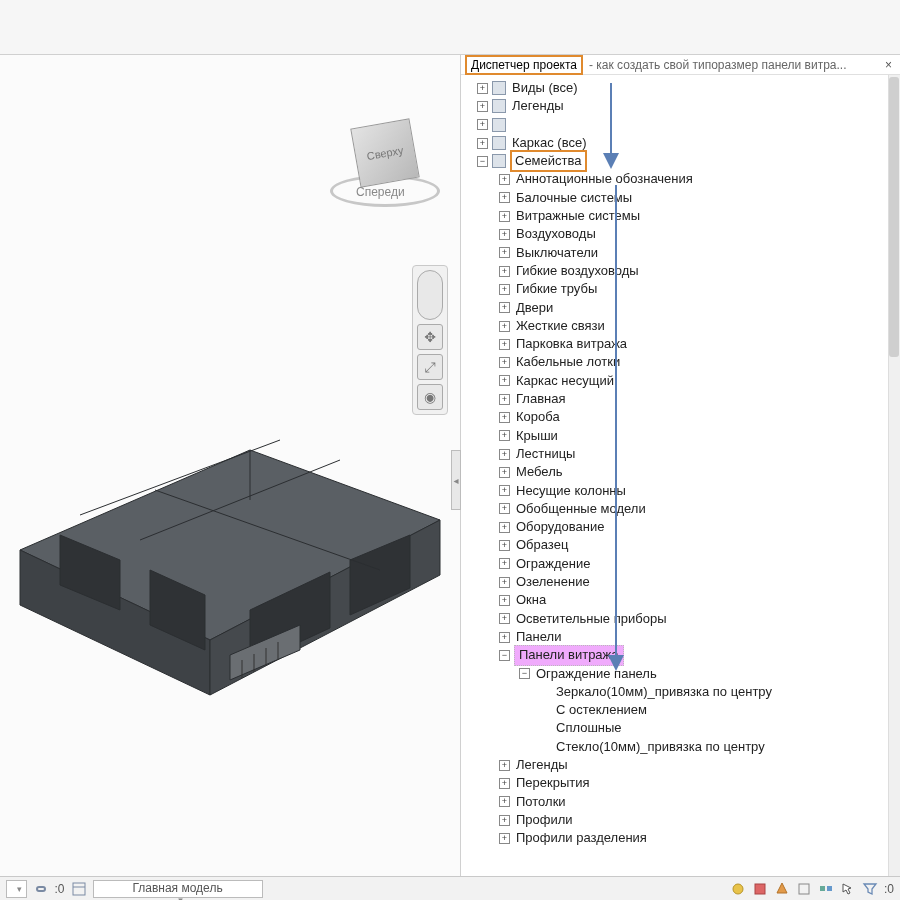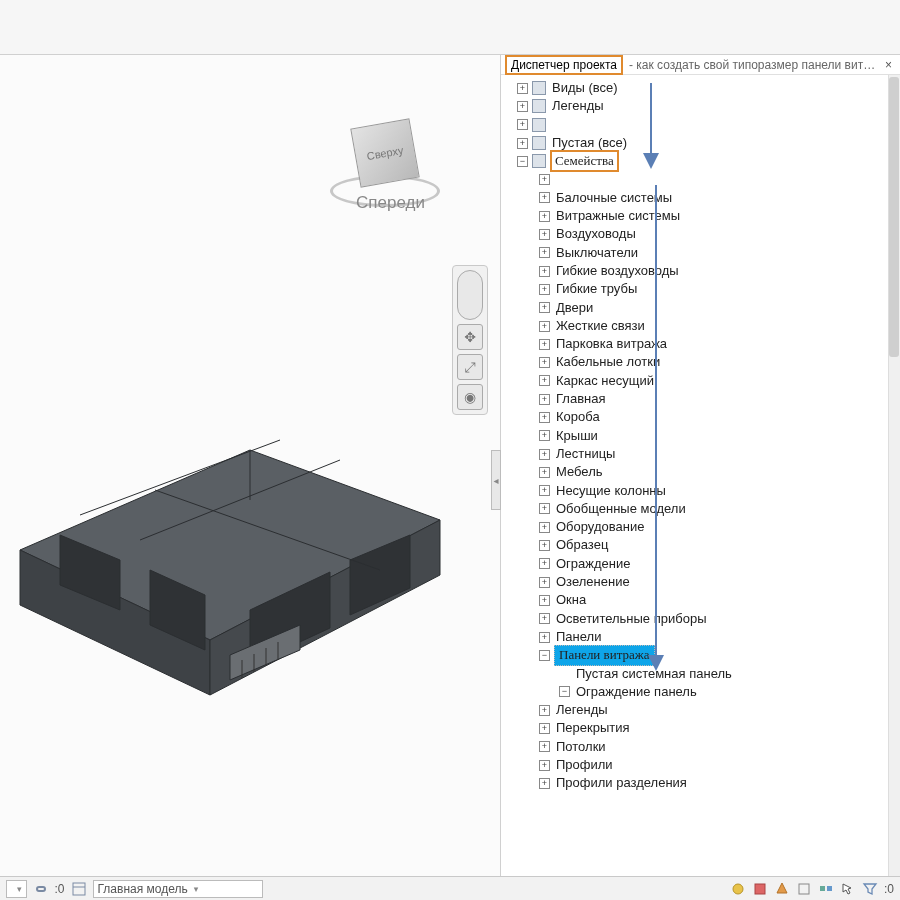--- a/index.html
+++ b/index.html
@@ -1,42 +1,42 @@
 <!DOCTYPE html>
 <html><head>
 <meta charset="utf-8">
 <style>
   * { box-sizing: border-box; margin: 0; padding: 0; }
   html, body { width: 900px; height: 900px; font-family: "Segoe UI", Arial, sans-serif; font-size: 13px; background: #f4f4f4; overflow: hidden; }
   .app { display: flex; flex-direction: column; width: 900px; height: 900px; }
   .topstrip { height: 55px; background: #f6f6f6; border-bottom: 1px solid #d0d0d0; }
   .main { flex: 1; display: flex; position: relative; background: #fdfdfd; }
   .viewport { flex: 1; position: relative; background: #fbfbfb; }
-  .sidepanel { width: 400px; background: #fff; border-left: 1px solid #d0d0d0; display: flex; flex-direction: column; }
+  .sidepanel { width: 440px; background: #fff; border-left: 1px solid #d0d0d0; display: flex; flex-direction: column; }
   .panel-title-row { display: flex; align-items: center; height: 20px; padding: 0 4px; border-bottom: 1px solid #e0e0e0; font-size: 12px; }
   .panel-title-box { border: 2px solid #e08a2e; padding: 0 4px; margin-right: 6px; line-height: 16px; }
   .panel-subtitle { color: #666; flex: 1; white-space: nowrap; overflow: hidden; text-overflow: ellipsis; }
   .close-x { color: #555; cursor: pointer; padding: 0 4px; }
   .tree { flex: 1; overflow: auto; padding: 4px 2px; font-size: 13px; color: #222; position: relative; }
   .node { display: flex; align-items: center; height: 18.3px; line-height: 18.3px; white-space: nowrap; }
   .exp { width: 11px; height: 11px; border: 1px solid #888; display: inline-flex; align-items: center; justify-content: center; font-size: 9px; line-height: 9px; color: #444; margin-right: 4px; cursor: pointer; background: #fff; flex-shrink: 0; }
   .exp.spacer { border: none; background: transparent; }
   .ticon { width: 14px; height: 14px; display: inline-block; margin-right: 4px; background: #dde3ea; border: 1px solid #8a98ab; flex-shrink: 0; }
   .node-label { padding: 0 2px; }
-  .hl { border: 2px solid #e08a2e; padding: 0 3px; font-family: Liberation Serif, serif; }
-  .sel { background: #0ea5e9; border: 1px dotted #bbb; padding: 0 4px; }
+  .hl { border: 2px solid #e08a2e; padding: 0 3px; }
+  .sel { background: #f0abfc; border: 1px dotted #bbb; padding: 0 4px; }
   .ind-1 { padding-left: 14px; }
   .ind-2 { padding-left: 36px; }
   .ind-3 { padding-left: 56px; }
   .ind-4 { padding-left: 76px; }
   .arrow-svg { position: absolute; pointer-events: none; z-index: 5; }
   .nav-cube { position: absolute; top: 50px; left: 330px; width: 110px; height: 110px; }
   .nav-cube .ring { position: absolute; left: 0; top: 70px; width: 110px; height: 32px; border: 3px solid #c7c7c7; border-radius: 50%; }
   .nav-cube .cube { position: absolute; left: 25px; top: 18px; width: 60px; height: 60px; background: linear-gradient(135deg, #e3e3e3, #b8b8b8); border: 1px solid #999; transform: rotate(-10deg); display:flex; align-items:center; justify-content:center; color:#777; font-size:11px; }
-  .nav-cube .front-label { position: absolute; left: 26px; top: 88px; color: #888; font-size: 17px; }
+  .nav-cube .front-label { position: absolute; left: 26px; top: 80px; color: #888; font-size: 12px; }
   .nav-ctrl { position: absolute; right: 12px; top: 210px; width: 36px; height: 150px; background: #f1f1f1; border: 1px solid #c9c9c9; border-radius: 4px; display: flex; flex-direction: column; align-items: center; padding: 4px; gap: 4px; }
   .nav-ctrl .wheel { width: 26px; height: 50px; border: 1px solid #aaa; border-radius: 13px; background: #e8e8e8; }
   .nav-ctrl .btn { width: 26px; height: 26px; border: 1px solid #aaa; border-radius: 3px; background: #e8e8e8; display:flex;align-items:center;justify-content:center;color:#777;font-size:14px; }
   .drag-handle { position: absolute; right: -1px; top: 395px; width: 10px; height: 60px; background: #e8e8e8; border: 1px solid #bcbcbc; display:flex;align-items:center;justify-content:center;color:#888;font-size:10px; }
   .model-3d { position: absolute; left: 0; top: 305px; width: 470px; height: 340px; }
   .statusbar { height: 24px; background: #f2f2f2; border-top: 1px solid #c9c9c9; display: flex; align-items: center; padding: 0 6px; font-size: 12px; color: #555; gap: 6px; }
   .sb-select { border: 1px solid #bbb; background: #fff; height: 18px; padding: 0 4px; display: inline-flex; align-items: center; }
   .sb-chev { color: #888; font-size: 9px; margin-left: 6px; }
   .sb-spacer { flex: 1; }
   .sb-icon { width: 16px; height: 16px; display: inline-block; }
@@ -129,33 +129,34 @@
                 <span class="ticon"></span>
                 <span class="node-label">Легенды</span>
               </div>
               <div class="node ind-1">
                 <span class="exp">+</span>
                 <span class="ticon"></span>
               </div>
               <div class="node ind-1">
                 <span class="exp">+</span>
                 <span class="ticon"></span>
-                <span class="node-label">Пустая (все)</span>
+                <span class="node-label">Каркас (все)</span>
               </div>
             </div>
 
         <div class="node ind-1">
           <span class="exp">−</span>
           <span class="ticon"></span>
           <span class="node-label hl">Семейства</span>
         </div>
 
         <div id="fam-children">
               <div class="node ind-2">
                 <span class="exp">+</span>
+                <span class="node-label">Аннотационные обозначения</span>
               </div>
               <div class="node ind-2">
                 <span class="exp">+</span>
                 <span class="node-label">Балочные системы</span>
               </div>
               <div class="node ind-2">
                 <span class="exp">+</span>
                 <span class="node-label">Витражные системы</span>
               </div>
               <div class="node ind-2">
@@ -252,26 +253,40 @@
               </div>
             </div>
 
         <div class="node ind-2">
           <span class="exp">−</span>
           <span class="node-label hl sel">Панели витража</span>
         </div>
 
         <div id="vitr-children">
               <div class="node ind-3">
-                <span class="exp spacer"></span>
-                <span class="node-label">Пустая системная панель</span>
-              </div>
-              <div class="node ind-3">
                 <span class="exp">−</span>
                 <span class="node-label">Ограждение панель</span>
+              </div>
+            </div>
+        <div id="vitr-sys-children">
+              <div class="node ind-4">
+                <span class="exp spacer"></span>
+                <span class="node-label">Зеркало(10мм)_привязка по центру</span>
+              </div>
+              <div class="node ind-4">
+                <span class="exp spacer"></span>
+                <span class="node-label">С остеклением</span>
+              </div>
+              <div class="node ind-4">
+                <span class="exp spacer"></span>
+                <span class="node-label">Сплошные</span>
+              </div>
+              <div class="node ind-4">
+                <span class="exp spacer"></span>
+                <span class="node-label">Стекло(10мм)_привязка по центру</span>
               </div>
             </div>
         <div id="bottom-nodes">
               <div class="node ind-2">
                 <span class="exp">+</span>
                 <span class="node-label">Легенды</span>
               </div>
               <div class="node ind-2">
                 <span class="exp">+</span>
                 <span class="node-label">Перекрытия</span>
@@ -303,21 +318,21 @@
         <span class="sb-chev">▾</span>
       </span>
     <span class="sb-icon"><svg viewBox="0 0 16 16">
           <path d="M3 8a3 3 0 013-3h2v2H6a1 1 0 000 2h2v2H6a3 3 0 01-3-3zm5-3h2a3 3 0 010 6H8v-2h2a1 1 0 000-2H8V5z" fill="#7a8aa3"></path>
         </svg></span>
     <span>:0</span>
     <span class="sb-icon"><svg viewBox="0 0 16 16">
           <rect x="2" y="2" width="12" height="12" fill="none" stroke="#7a8aa3"></rect>
           <line x1="2" y1="6" x2="14" y2="6" stroke="#7a8aa3"></line>
         </svg></span>
-    <span class="sb-select" style="width:170px;">
+    <span class="sb-select" style="width:170px;flex-direction:column;">
       <span>Главная модель</span>
       <span class="sb-chev">▾</span>
     </span>
     <span class="sb-spacer"></span>
     <span class="sb-icon"><svg viewBox="0 0 16 16">
           <circle cx="8" cy="8" r="5" fill="#e8c34a" stroke="#b8952a"></circle>
         </svg></span>
     <span class="sb-icon"><svg viewBox="0 0 16 16">
           <rect x="3" y="3" width="10" height="10" fill="#d66" stroke="#a44"></rect>
         </svg></span>

